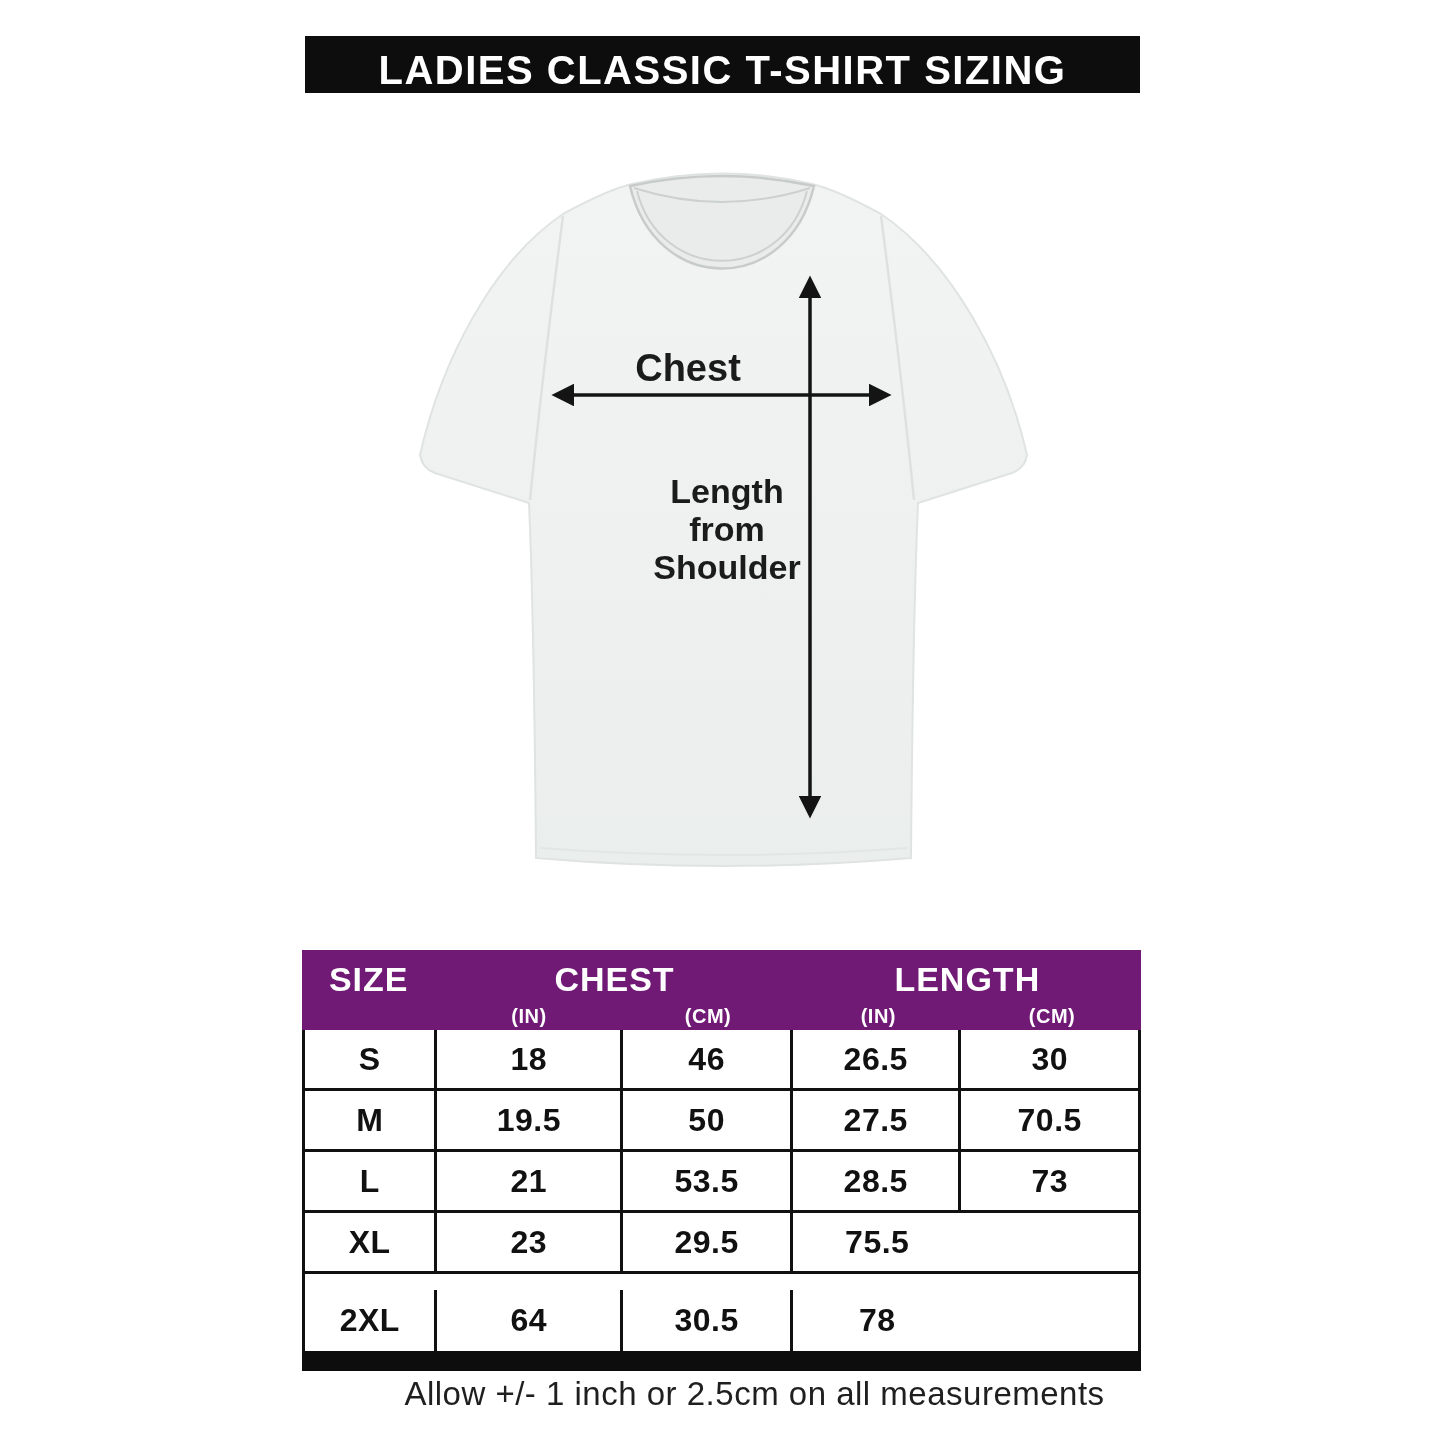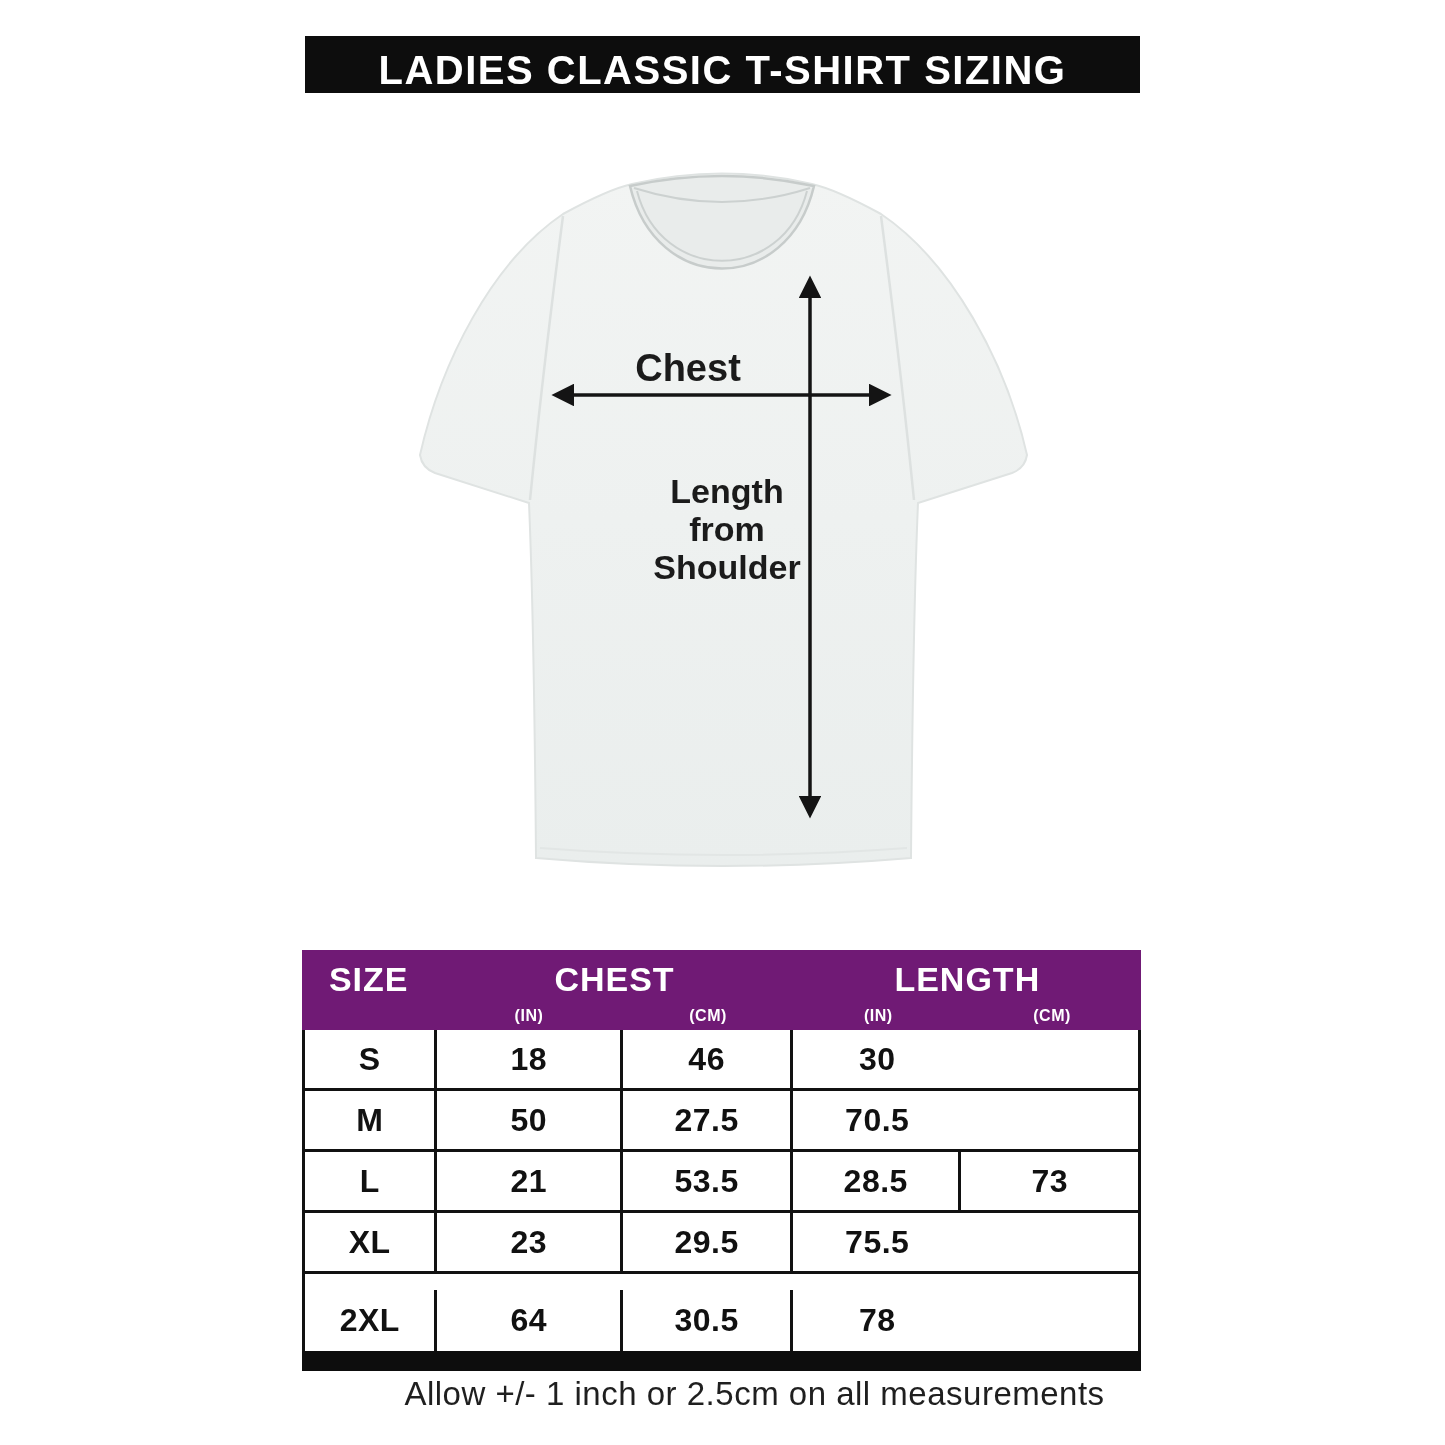--- a/index.html
+++ b/index.html
@@ -17,21 +17,21 @@
   .shirt-wrap{position:absolute;left:390px;top:150px;width:670px;height:765px;}
   .shirt-wrap svg{display:block;width:100%;height:100%;}
   
   .size-table{position:absolute;left:302px;top:950px;width:839px;}
   .thead{background:#701a75;color:#ffffff;height:80px;box-sizing:border-box;padding-top:6px;}
   .h-main{display:grid;grid-template-columns:15.9% 42.7% 41.4%;height:46px;}
   .h-main .hc{display:flex;align-items:center;justify-content:center;
     font-size:34px;font-weight:700;letter-spacing:1px;}
   .h-units{display:grid;grid-template-columns:15.9% 22.3% 20.4% 20.2% 21.2%;height:28px;}
   .h-units .hu{display:flex;align-items:center;justify-content:center;
-    font-size:16px;font-weight:700;letter-spacing:0.5px;}
+    font-size:20px;font-weight:700;letter-spacing:0.5px;}
   .tbody{box-sizing:border-box;border-left:3px solid #111;border-right:3px solid #111;background:#fff;}
   .trow{display:grid;grid-template-columns:15.9% 22.3% 20.4% 20.2% 21.2%;height:61px;
     box-sizing:border-box;border-bottom:3px solid #111;}
   .trow:last-child{border-bottom:none;margin-top:16px;}
   .trow .cell{display:flex;align-items:center;justify-content:center;
     box-sizing:border-box;border-right:3px solid #111;
     font-size:32px;font-weight:700;color:#111;letter-spacing:0.5px;}
   .trow .cell:last-child{border-right:none;}
   .tbar{height:20px;background:#0d0d0d;}
   
@@ -110,24 +110,26 @@
       <div class="hu">(IN)</div>
       <div class="hu">(CM)</div>
     </div>
   </div>
 
   <div class="tbody">
     <div class="trow">
       <div class="cell">S</div>
       <div class="cell">18</div>
       <div class="cell">46</div>
+      <div class="cell">26.5</div>
       <div class="cell">30</div>
     </div>
     <div class="trow">
       <div class="cell">M</div>
+      <div class="cell">19.5</div>
       <div class="cell">50</div>
       <div class="cell">27.5</div>
       <div class="cell">70.5</div>
     </div>
     <div class="trow">
       <div class="cell">L</div>
       <div class="cell">21</div>
       <div class="cell">53.5</div>
       <div class="cell">28.5</div>
       <div class="cell">73</div>

